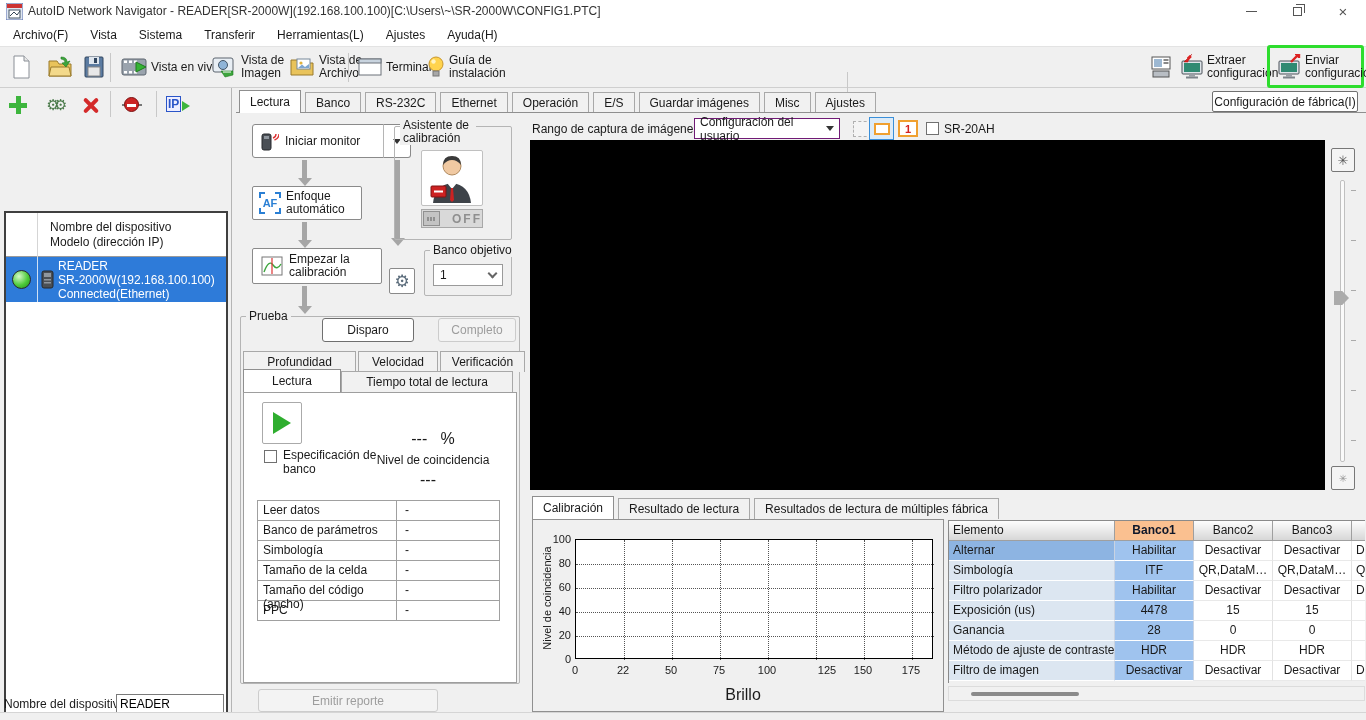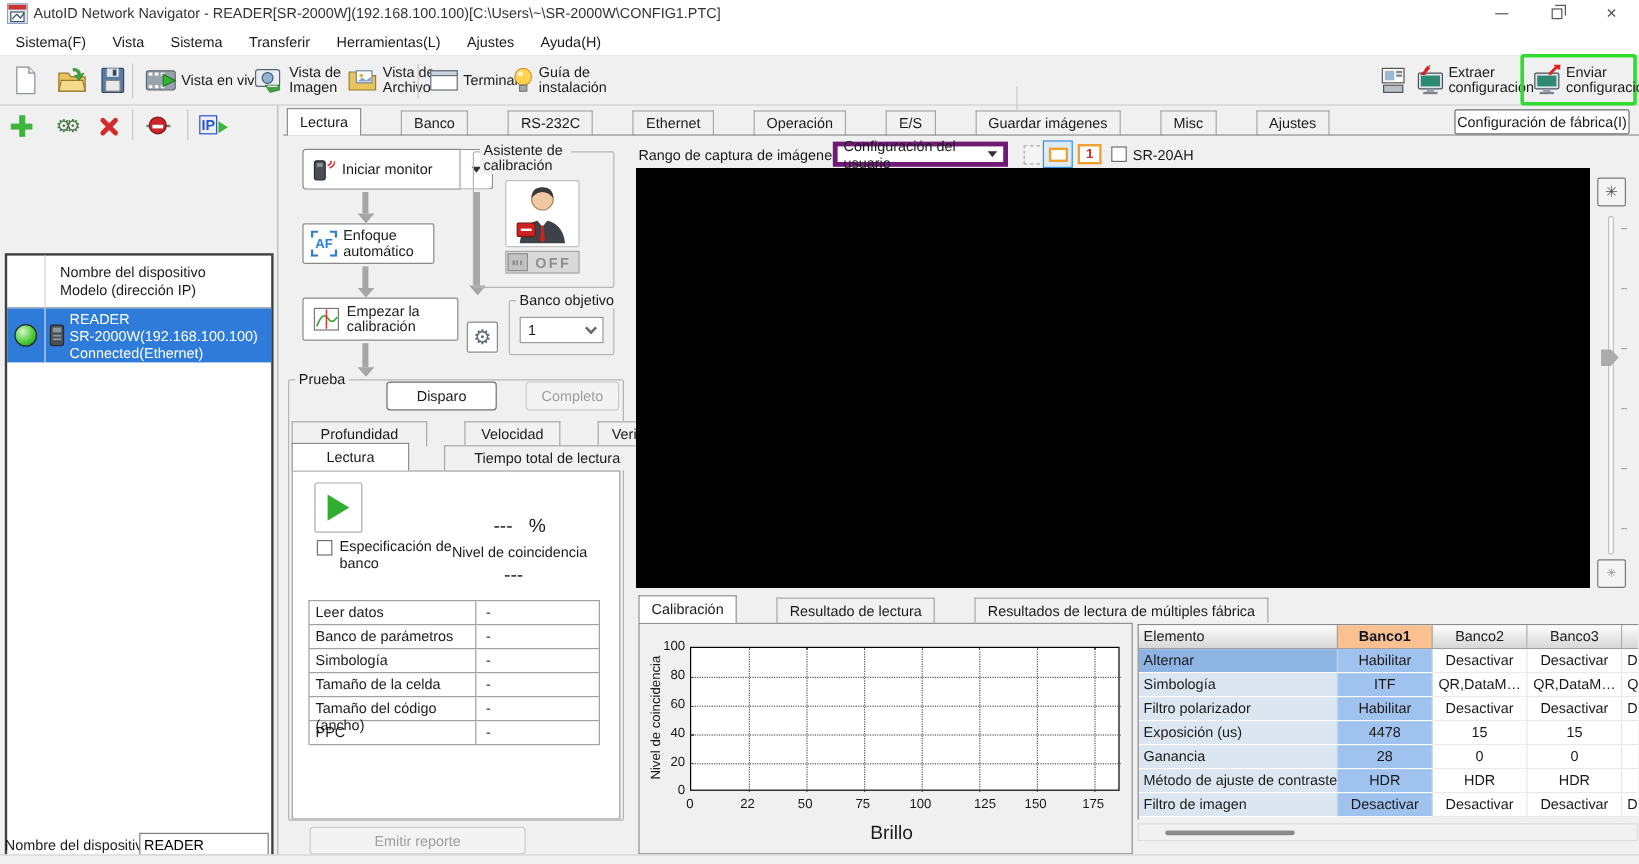--- a/index.html
+++ b/index.html
@@ -22,21 +22,21 @@
   
   .btn{background:#fff;border:1px solid #8a8a8a;border-radius:2px;display:flex;align-items:center;justify-content:center;}
   .btn.disabled{background:#f3f3f3;border-color:#cccccc;color:#9d9d9d;}
   
   .lp-toolbar-icon{position:absolute;top:93px;width:24px;height:24px;display:flex;align-items:center;justify-content:center;}
   .devlist{position:absolute;left:4px;top:123px;width:224px;height:565px;background:#fff;border:2px solid #3f3f3f;}
   .devrow-sel{position:absolute;left:0;top:44px;width:220px;height:45px;background:#2e7bd9;color:#fff;}
   
   .tab{height:21px;line-height:21px;padding:0 10px;background:#f1f1f1;border:1px solid #a8a8a8;border-bottom:none;margin-right:4px;color:#1a1a1a;}
   .tab.active{background:#fff;height:23px;line-height:23px;border-color:#8f8f8f;position:relative;z-index:3;}
-  .tabrow{position:absolute;display:flex;align-items:flex-end;gap:29px;}
+  .tabrow{position:absolute;display:flex;align-items:flex-end;}
   .tabline{position:absolute;height:1px;background:#8f8f8f;}
   
   .grp{position:absolute;border:1px solid #b5b5b5;border-radius:2px;}
   .grp-lab{position:absolute;background:#f0f0f0;padding:0 3px;line-height:13px;z-index:2;}
   
   .arrowv{position:absolute;width:5px;background:#a6a6a6;}
   .arrowhead{position:absolute;width:0;height:0;border-left:7px solid transparent;border-right:7px solid transparent;border-top:8px solid #a6a6a6;}
   
   .chev{width:7px;height:7px;border-right:2px solid #666;border-bottom:2px solid #666;transform:rotate(45deg);}
   .tri-down{width:0;height:0;border-left:4px solid transparent;border-right:4px solid transparent;border-top:5px solid #333;}
@@ -87,21 +87,21 @@
       <div style="position:relative;width:9px;height:9px;border:1px solid #555;">
         <div style="position:absolute;left:2px;top:-4px;width:9px;height:9px;border:1px solid #555;border-left:none;border-bottom:none;"></div>
       </div>
     </div>
     <div class="wbtn" style="left:1320px;font-size:15px;">
       <span>×</span>
     </div>
   </div>
 
   <div class="menubar">
-    <span class="menu-item">Sistema(F)</span>
+    <span class="menu-item">Archivo(F)</span>
     <span class="menu-item">Vista</span>
     <span class="menu-item">Sistema</span>
     <span class="menu-item">Transferir</span>
     <span class="menu-item">Herramientas(L)</span>
     <span class="menu-item">Ajustes</span>
     <span class="menu-item">Ayuda(H)</span>
   </div>
 
   <div class="toolbar">
     <div class="tbtn" style="left:8px;">
@@ -340,21 +340,21 @@
       <path d="M22 30 L27 36 L32 30 L29 29 L25 29 Z" fill="#fff"></path>
       <path d="M26 35 L28 35 L29 47 L27 49 L25 47 Z" fill="#c22"></path>
       <rect x="6" y="33" width="15" height="11" rx="1" fill="#c22" stroke="#801212"></rect>
       <rect x="9" y="37.5" width="9" height="2" fill="#fff"></rect>
     </svg>
   </div>
   <div class="abs" style="left:421px;top:209px;width:62px;height:19px;background:#d9d9d9;border:1px solid #a8a8a8;display:flex;align-items:center;">
     <div style="width:17px;height:15px;margin-left:1px;background:#c3c3c3;border:1px solid #8f8f8f;display:flex;align-items:center;justify-content:center;">
       <div style="width:9px;height:4px;background:repeating-linear-gradient(90deg,#8f8f8f 0 2px,#c3c3c3 2px 3px);"></div>
     </div>
-    <span style="flex:1;text-align:center;color:#8f8f8f;font-weight:bold;letter-spacing:2px;">OFF</span>
+    <span style="flex:1;text-align:right;color:#8f8f8f;font-weight:bold;letter-spacing:2px;">OFF</span>
   </div>
 
   <div class="grp" style="left:424px;top:250px;width:88px;height:46px;"></div>
   <div class="grp-lab" style="left:430px;top:244px;">Banco objetivo</div>
   <div class="abs" style="left:433px;top:264px;width:70px;height:22px;background:#fff;border:1px solid #9a9a9a;display:flex;align-items:center;padding:0 6px;justify-content:space-between;">
     <span>1</span>
     <div class="chev" style="margin-top:-3px;"></div>
   </div>
 
   <div class="grp" style="left:240px;top:316px;width:280px;height:368px;"></div>
@@ -414,21 +414,21 @@
         <div class="c1">PPC</div>
         <div class="c2">-</div>
       </div>
   </div>
 
   <div class="btn abs disabled" style="left:258px;top:689px;width:180px;height:23px;border-radius:3px;">
     <span>Emitir reporte</span>
   </div>
 
   <div class="abs" style="left:532px;top:122px;">Rango de captura de imágenes</div>
-  <div class="abs" style="left:694px;top:118px;width:146px;height:21px;background:#fff;border:4px solid #701a75;display:flex;align-items:center;padding:0 5px;justify-content:space-between;">
+  <div class="abs" style="left:694px;top:118px;width:146px;height:21px;background:#fff;border:1px solid #701a75;display:flex;align-items:center;padding:0 5px;justify-content:space-between;">
     <span>Configuración del usuario</span>
     <div class="tri-down"></div>
   </div>
   <div class="tsep" style="left:847px;top:72px;height:20px;"></div>
   <div class="abs" style="left:853px;top:121px;width:19px;height:16px;border:1px dashed #b0b0b0;background:#f4f4f4;"></div>
   <div class="abs" style="left:869px;top:117px;width:25px;height:23px;border:1px solid #3a8fd9;background:#dcebf8;display:flex;align-items:center;justify-content:center;">
     <div style="width:16px;height:12px;border:2px solid #f0a030;background:#fff;"></div>
   </div>
   <div class="abs" style="left:898px;top:120px;width:20px;height:17px;border:2px solid #f0a030;background:#fff;display:flex;align-items:center;justify-content:center;">
     <span style="color:#d42222;font-weight:bold;font-size:11px;">1</span>
@@ -480,21 +480,21 @@
     <div class="ytick" style="left:8px;top:37px;">80</div>
     <div class="ytick" style="left:8px;top:61px;">60</div>
     <div class="ytick" style="left:8px;top:85px;">40</div>
     <div class="ytick" style="left:8px;top:109px;">20</div>
     <div class="ytick" style="left:8px;top:133px;">0</div>
     <div class="xtick" style="left:27px;">0</div>
     <div class="xtick" style="left:75px;">22</div>
     <div class="xtick" style="left:123px;">50</div>
     <div class="xtick" style="left:171px;">75</div>
     <div class="xtick" style="left:219px;">100</div>
-    <div class="xtick" style="left:267px;text-align:right;">125</div>
+    <div class="xtick" style="left:279px;">125</div>
     <div class="xtick" style="left:315px;">150</div>
     <div class="xtick" style="left:363px;">175</div>
     <div class="abs" style="left:150px;top:166px;width:120px;text-align:center;font-size:16px;">Brillo</div>
   </div>
 
   <div class="bank-wrap">
     <div class="bank-grid">
       <div class="bcell bhead">Elemento</div>
       <div class="bcell bhead center" style="background:#fac090;color:#0f172a;font-weight:bold;">Banco1</div>
       <div class="bcell bhead center">Banco2</div>

